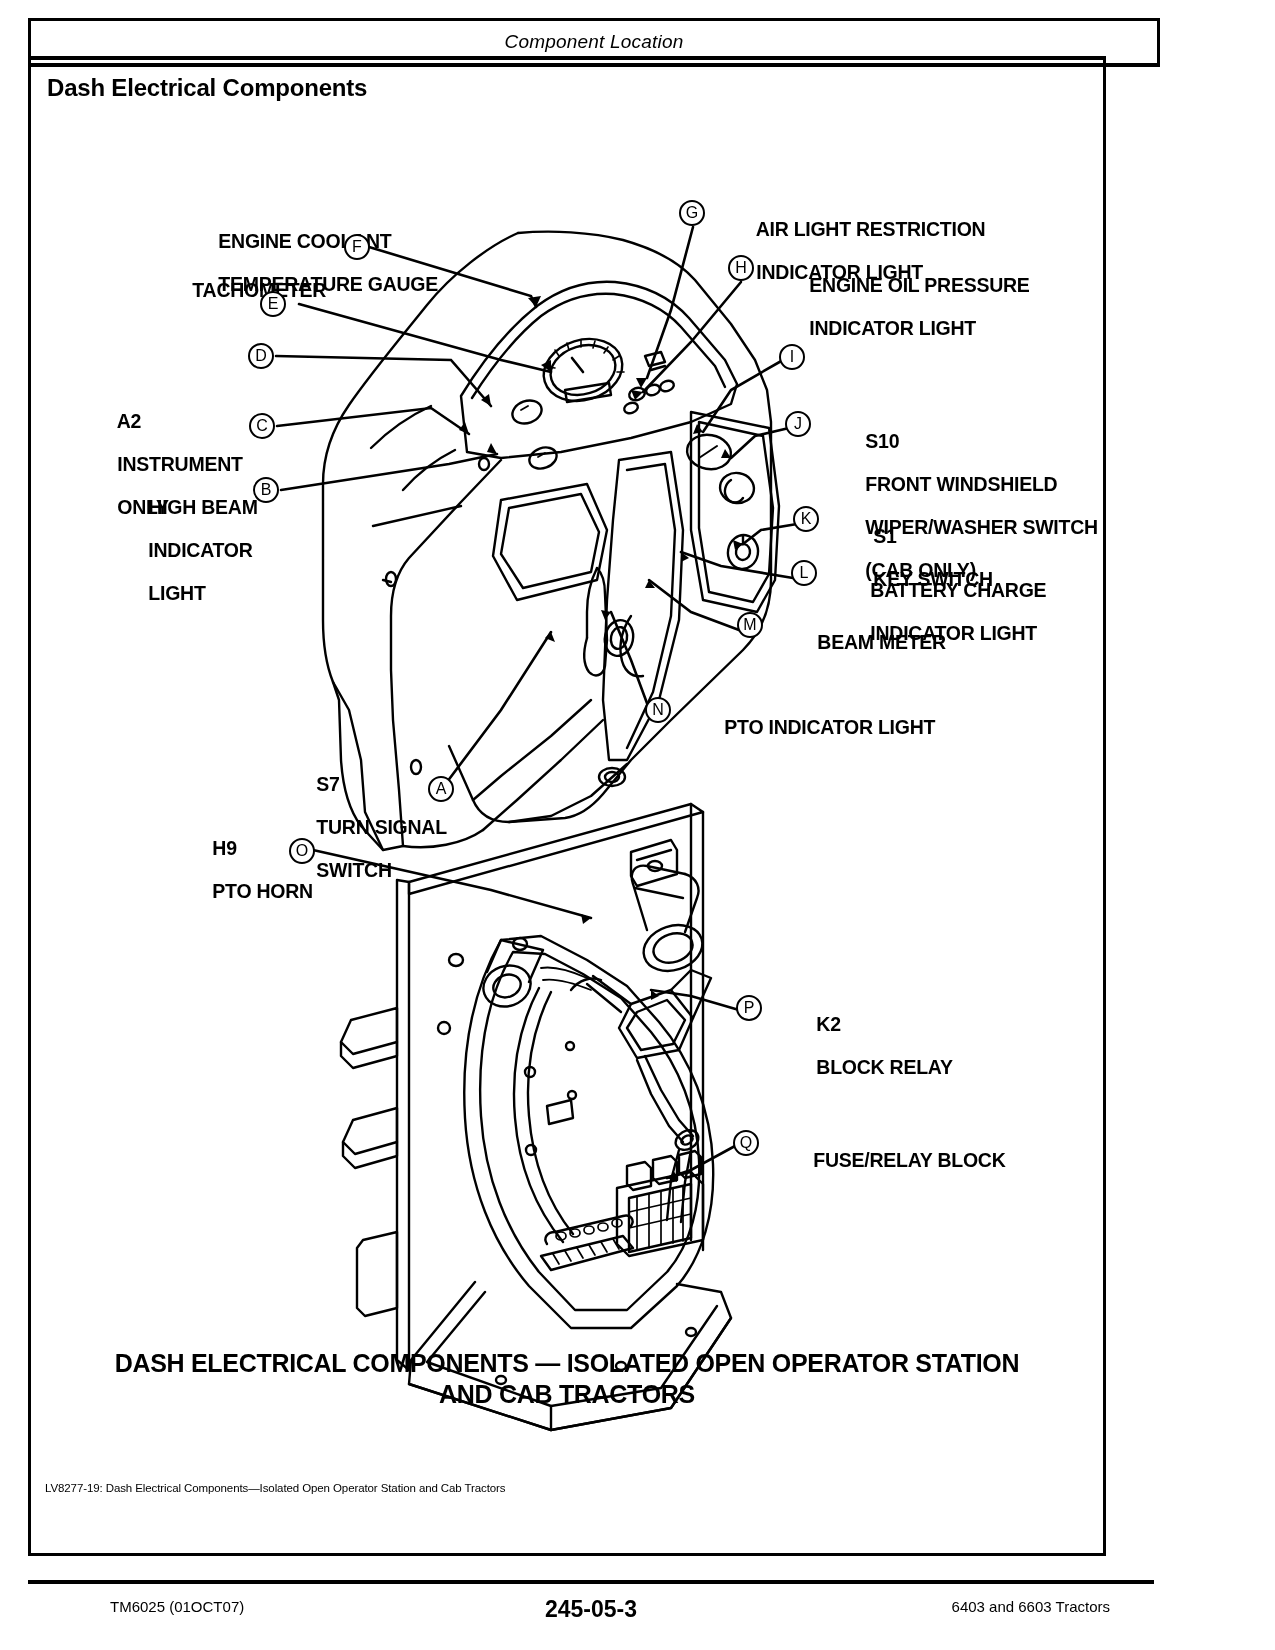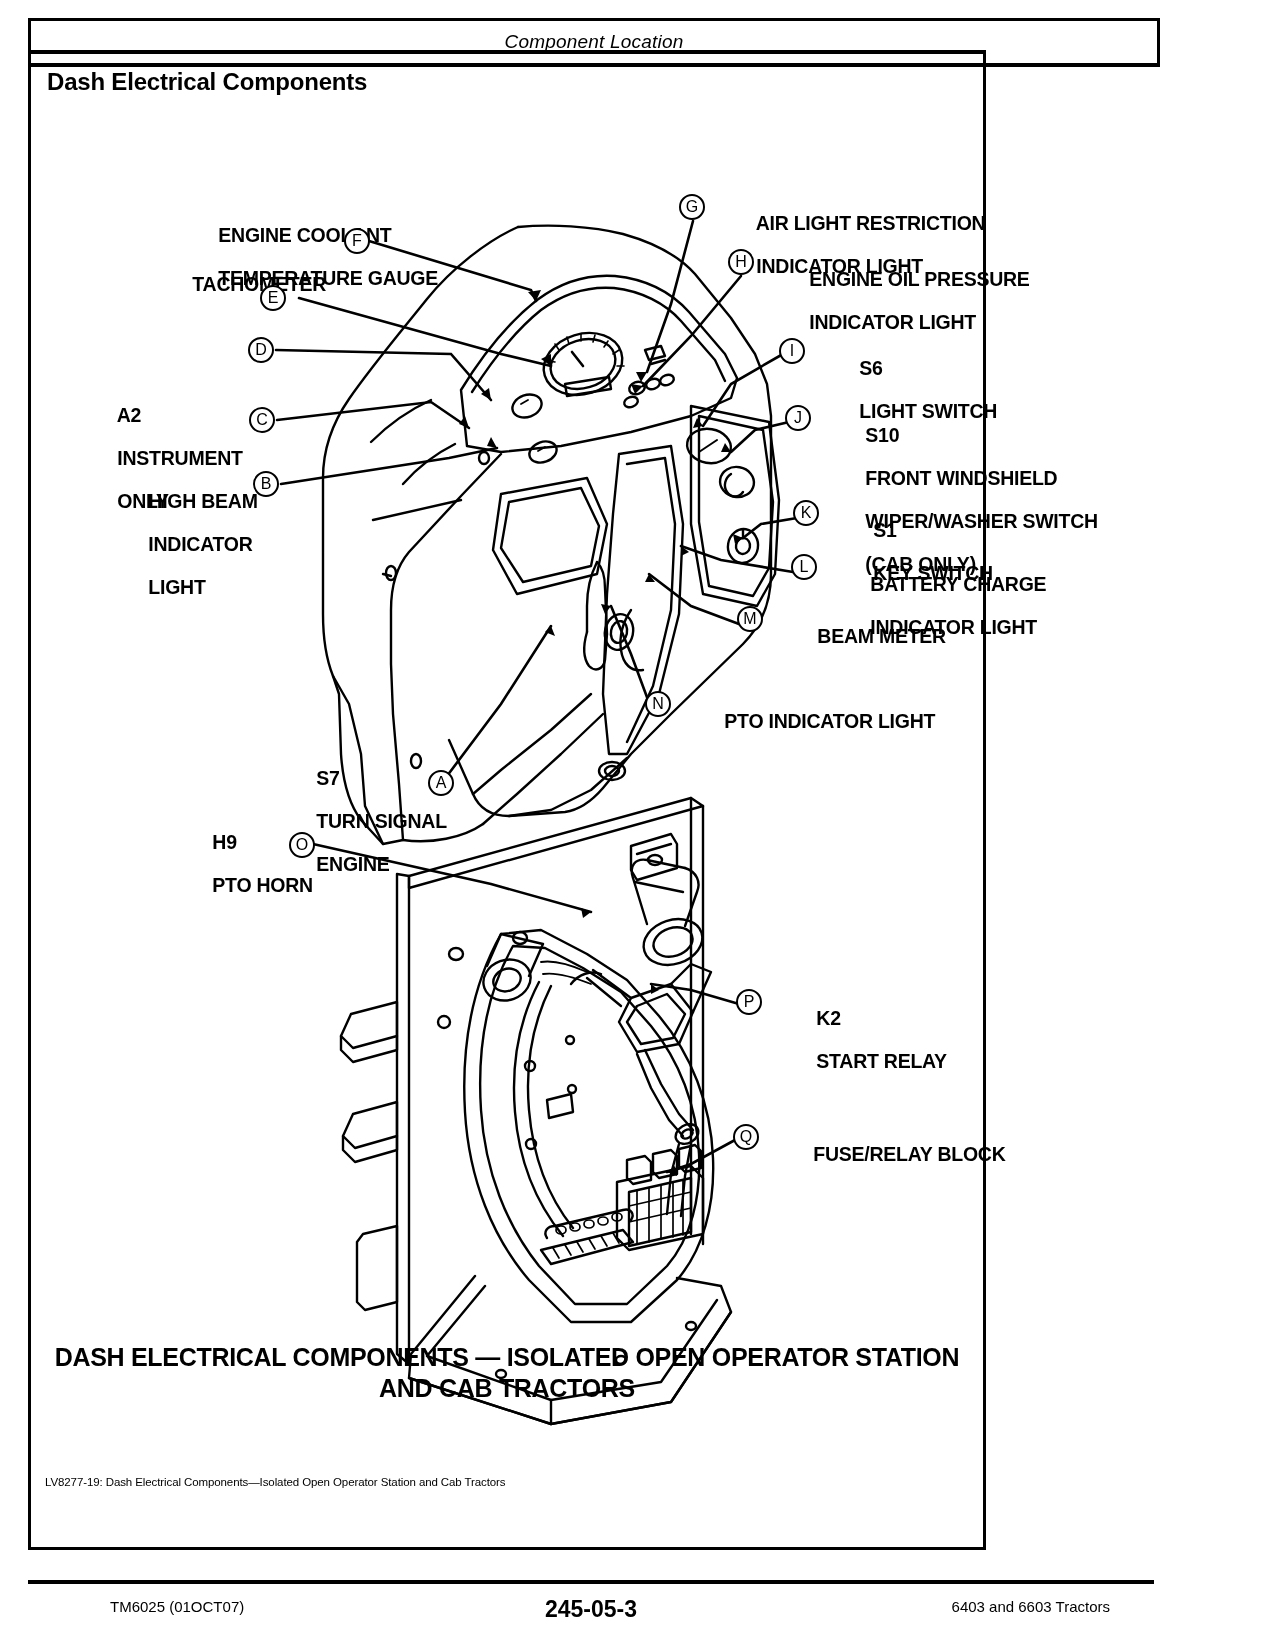--- a/index.html
+++ b/index.html
@@ -41,22 +41,22 @@
     text-align: center;
     font-style: italic;
     font-size: 19px;
     letter-spacing: 0.2px;
   }
 
   
   .contentbox {
     position: absolute;
     left: 28px;
-    top: 50px;
-    width: 958px;
+    top: 56px;
+    width: 1078px;
     height: 1500px;
     border: 3px solid #000;
     border-top-width: 4px;
     box-sizing: border-box;
   }
 
   .section-title {
     position: absolute;
     left: 16px;
     top: 14px;
@@ -468,24 +468,20 @@
         <span>INDICATOR LIGHT</span>
       </div>
 
       <div class="bubble" style="left:697px; top:195px;">H</div>
       <div class="callout" style="left:737px; top:194px;">
         <span>ENGINE OIL PRESSURE</span><br>
         <span>INDICATOR LIGHT</span>
       </div>
 
       <div class="bubble" style="left:748px; top:284px;">I</div>
-      <div class="callout" style="left:787px; top:283px;">
-        <span>S6</span><br>
-        <span>LIGHT SWITCH</span>
-      </div>
 
       <div class="bubble" style="left:754px; top:351px;">J</div>
       <div class="callout" style="left:793px; top:350px;">
         <span>S10</span><br>
         <span>FRONT WINDSHIELD</span><br>
         <span>WIPER/WASHER SWITCH</span><br>
         <span>(CAB ONLY)</span>
       </div>
 
       <div class="bubble" style="left:762px; top:446px;">K</div>
@@ -506,34 +502,34 @@
       </div>
 
       <div class="bubble" style="left:614px; top:637px;">N</div>
       <div class="callout" style="left:652px; top:636px;">
         <span>PTO INDICATOR LIGHT</span>
       </div>
 
       <div class="callout" style="left:244px; top:693px;">
         <span>S7</span><br>
         <span>TURN SIGNAL</span><br>
-        <span>ENGINE</span>
+        <span>SWITCH</span>
       </div>
       <div class="bubble" style="left:397px; top:716px;">A</div>
 
       <div class="callout" style="left:140px; top:757px;">
         <span>H9</span><br>
         <span>PTO HORN</span>
       </div>
       <div class="bubble" style="left:258px; top:778px;">O</div>
 
       <div class="bubble" style="left:705px; top:935px;">P</div>
       <div class="callout" style="left:744px; top:933px;">
         <span>K2</span><br>
-        <span>START RELAY</span>
+        <span>BLOCK RELAY</span>
       </div>
 
       <div class="bubble" style="left:702px; top:1070px;">Q</div>
       <div class="callout" style="left:741px; top:1069px;">
         <span>FUSE/RELAY BLOCK</span>
       </div>
 
     </div>
 
     <div class="fig-caption">

